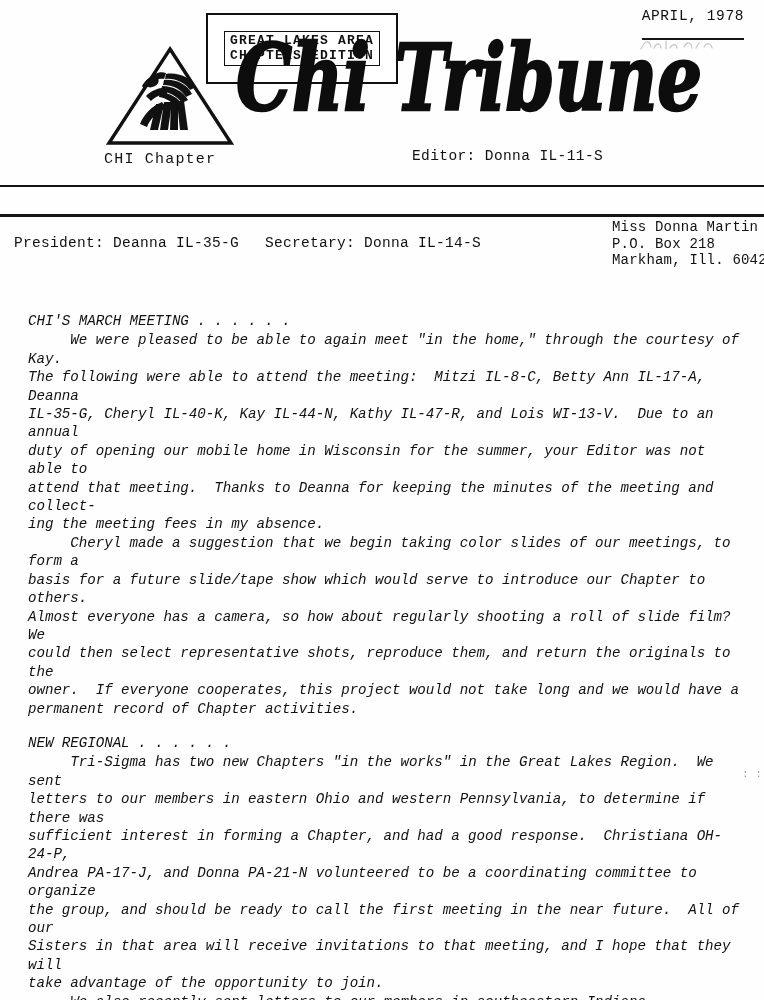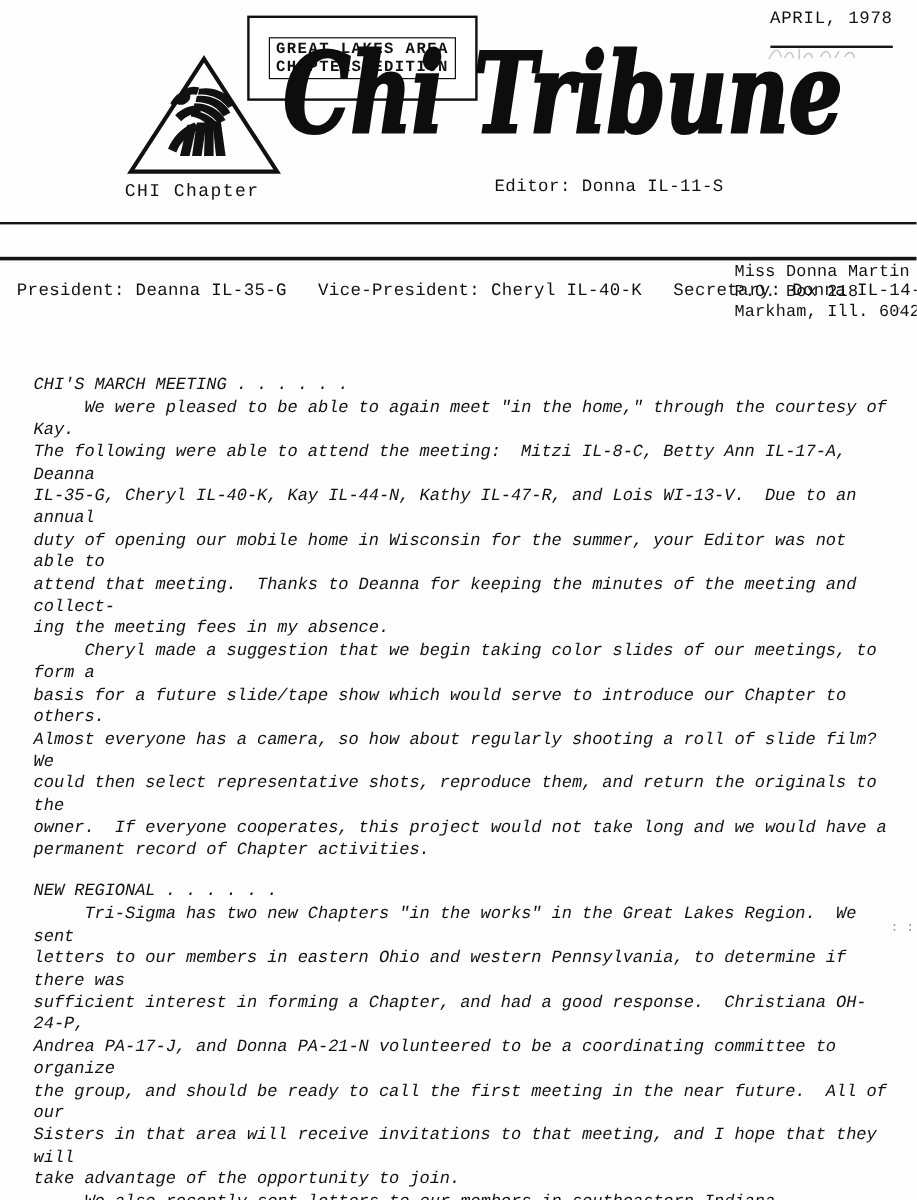--- a/index.html
+++ b/index.html
@@ -234,21 +234,20 @@
 
     <div id="editor-line">Editor:  Donna IL-11-S</div>
   </div>
 
   <div id="officers-band">
     <div id="rule-top"></div>
     <div id="rule-bottom"></div>
 
     <div id="officers-row">
       <span class="officer">President:  Deanna IL-35-G</span>
-      <span class="officer">Vice-President:  Cheryl IL-40-K</span>
       <span class="officer">Secretary:  Donna IL-14-S</span>
     </div>
 
     <div id="address-block">
       <div>Miss Donna Martin</div>
       <div>P.O. Box 218</div>
       <div>Markham, Ill. 6042</div>
     </div>
   </div>
 

